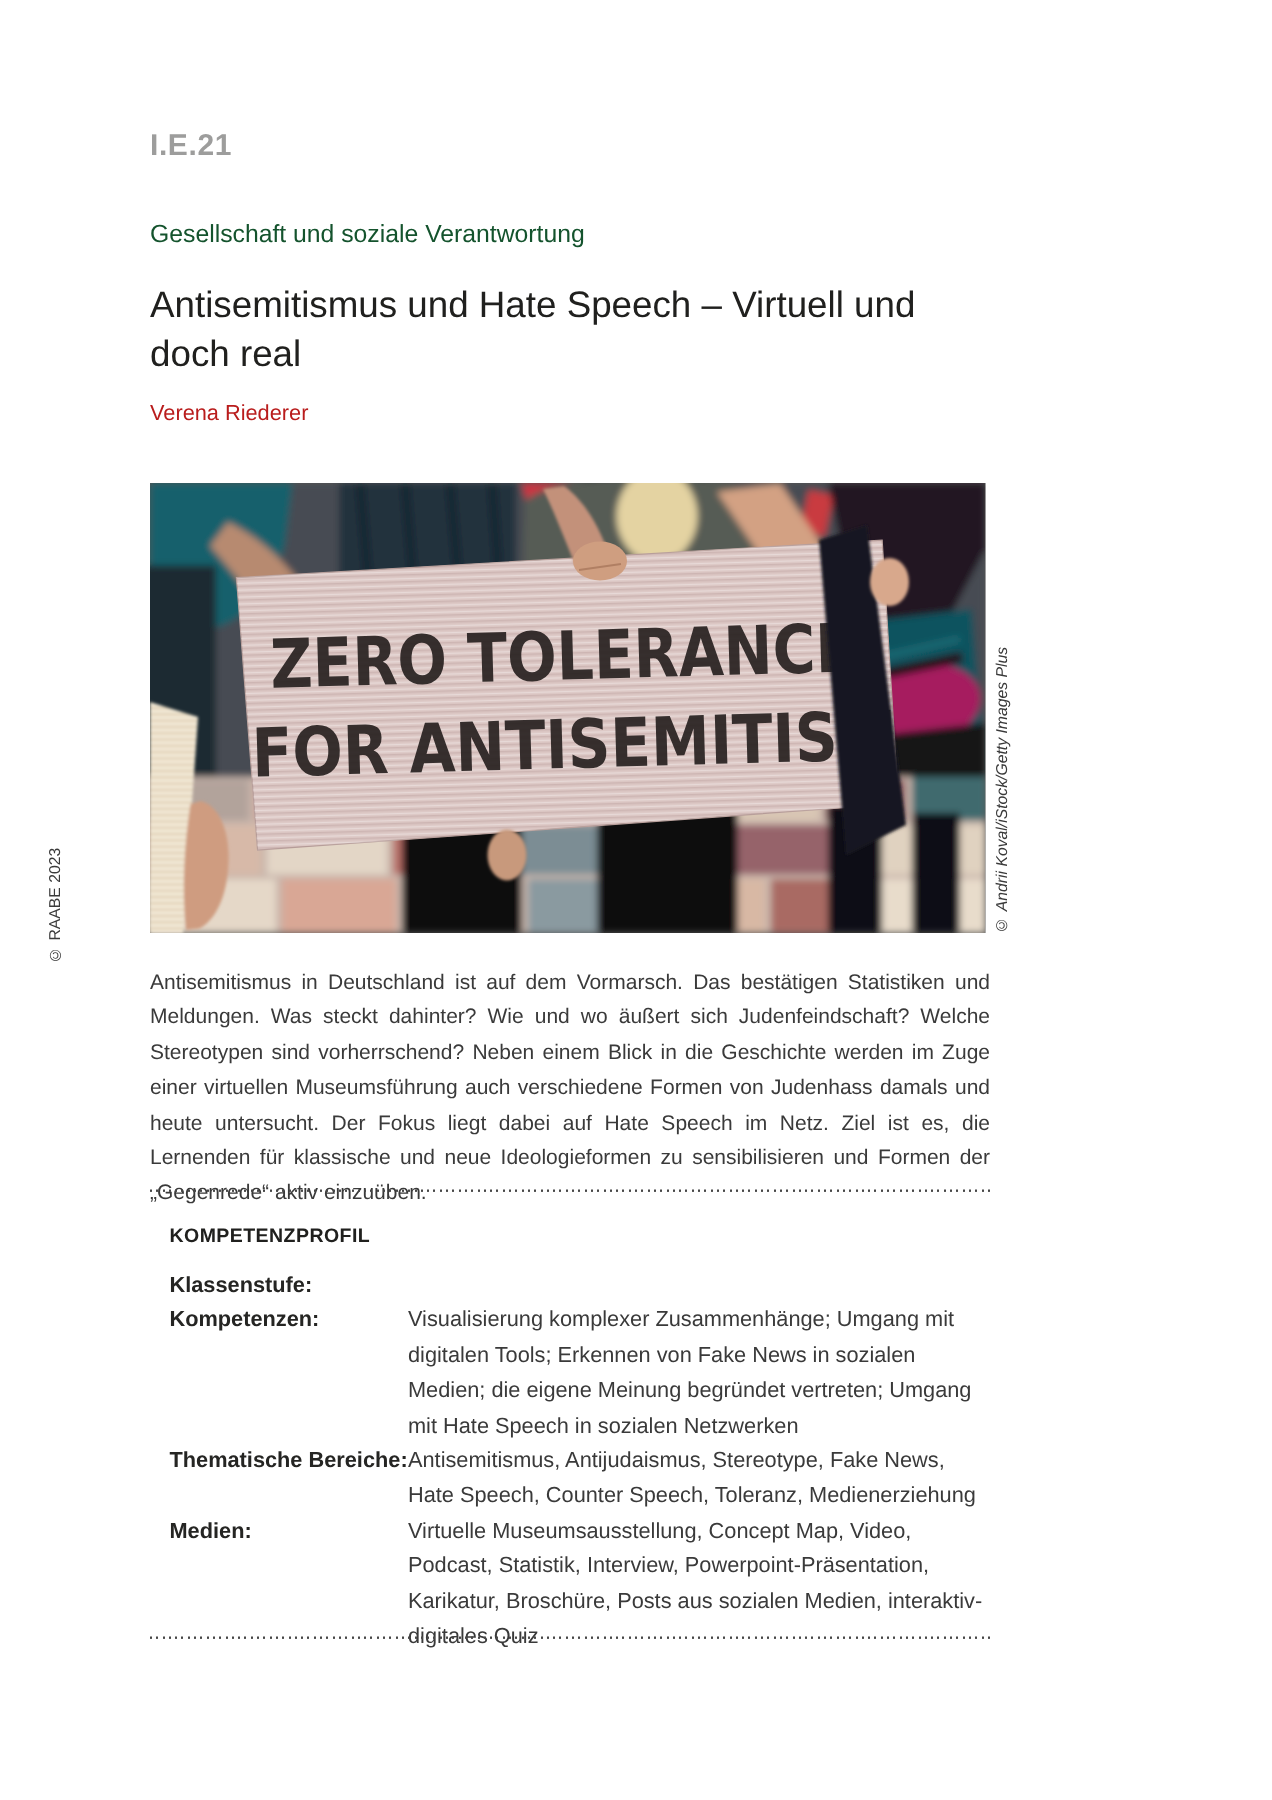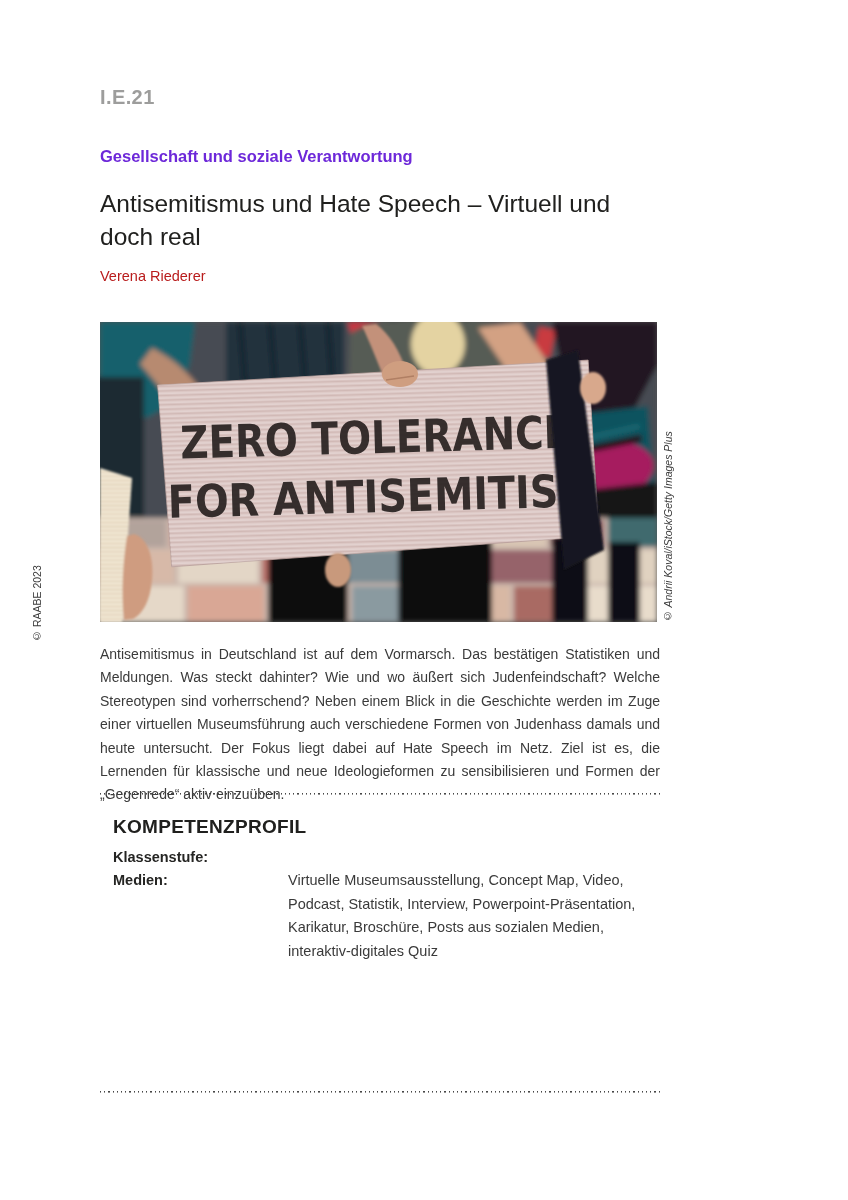--- a/index.html
+++ b/index.html
@@ -5,21 +5,21 @@
   html,body{margin:0;padding:0;}
   body{
     width:848px;height:1200px;position:relative;background:#ffffff;
     font-family:"Liberation Sans","DejaVu Sans",sans-serif;
     -webkit-font-smoothing:antialiased;overflow:hidden;
   }
   .content{position:absolute;left:100px;top:0;width:560px;}
   .abs{position:absolute;}
 
   .kicker{top:86px;left:0;font-size:20px;font-weight:bold;color:#9d9d9c;letter-spacing:.4px;}
-  .series{top:147px;left:0;font-size:16.5px;font-weight:bold;color:#6d28d9;}
+  .series{top:147px;left:0;font-size:16.5px;font-weight:normal;color:#14532d;}
   .title{top:188px;left:0;width:560px;font-size:24.5px;line-height:32.5px;font-weight:normal;color:#20201e;}
   .author{top:268px;left:0;font-size:14.5px;color:#b91c1c;}
 
   .figure{top:322px;left:0;width:557px;height:300px;overflow:hidden;background:#555;}
   .figure svg{display:block;}
 
   .vtext{
     writing-mode:vertical-rl;transform:rotate(180deg);
     font-size:10.5px;color:#3a3a3a;white-space:nowrap;
   }
@@ -31,23 +31,23 @@
     text-align:justify;hyphens:manual;
   }
   .divider{
     left:0;width:560px;height:2px;
     background-image:repeating-linear-gradient(to right,#474747 0 1.3px,transparent 1.3px 4.2px);
     background-position:0 50%;background-size:100% 1.6px;background-repeat:no-repeat;
   }
   .divider.d1{top:793px;}
   .divider.d2{top:1091px;}
 
-  .profile-heading{top:816px;left:13px;font-size:19px;font-weight:bold;color:#20201e;letter-spacing:.3px;}
+  .profile-heading{top:816px;left:13px;font-size:13px;font-weight:bold;color:#20201e;letter-spacing:.3px;}
   .profile-table{top:846px;left:13px;width:547px;font-size:14.5px;line-height:23.4px;color:#3a3a3a;}
-  .profile-row{display:flex;align-items:flex-start;gap:16px;}
+  .profile-row{display:flex;align-items:flex-start;}
   .profile-label{width:159px;flex:0 0 159px;font-weight:bold;color:#252523;}
   .profile-value{flex:1;hyphens:manual;}
 </style>
 </head>
 <body>
 
 <div class="abs vtext raabe">© RAABE 2023</div>
 
 <div class="abs vtext credit">© Andrii Koval/iStock/Getty Images Plus</div>
 
@@ -158,20 +158,28 @@
 
   <div class="abs divider d1"></div>
 
   <div class="abs profile-heading">KOMPETENZPROFIL</div>
 
   <div class="abs profile-table">
     <div class="profile-row">
       <div class="profile-label">Klassenstufe:</div>
     </div>
     <div class="profile-row">
+      <div class="profile-label">Kompetenzen:</div>
+      <div class="profile-value">Visualisierung komplexer Zusammenhänge; Umgang mit digitalen Tools; Erkennen von Fake News in sozialen Medien; die eigene Meinung begründet vertreten; Umgang mit Hate Speech in sozia­len Netzwerken</div>
+    </div>
+    <div class="profile-row">
+      <div class="profile-label">Thematische Bereiche:</div>
+      <div class="profile-value">Antisemitismus, Antijudaismus, Stereotype, Fake News, Hate Speech, Counter Speech, Toleranz, Medienerziehung</div>
+    </div>
+    <div class="profile-row">
       <div class="profile-label">Medien:</div>
       <div class="profile-value">Virtuelle Museumsausstellung, Concept Map, Video, Podcast, Statistik, Interview, Powerpoint-Präsentation, Karikatur, Broschüre, Posts aus sozialen Medien, interaktiv-digitales Quiz</div>
     </div>
   </div>
 
   <div class="abs divider d2"></div>
 
 </div>
 
 </body></html>

